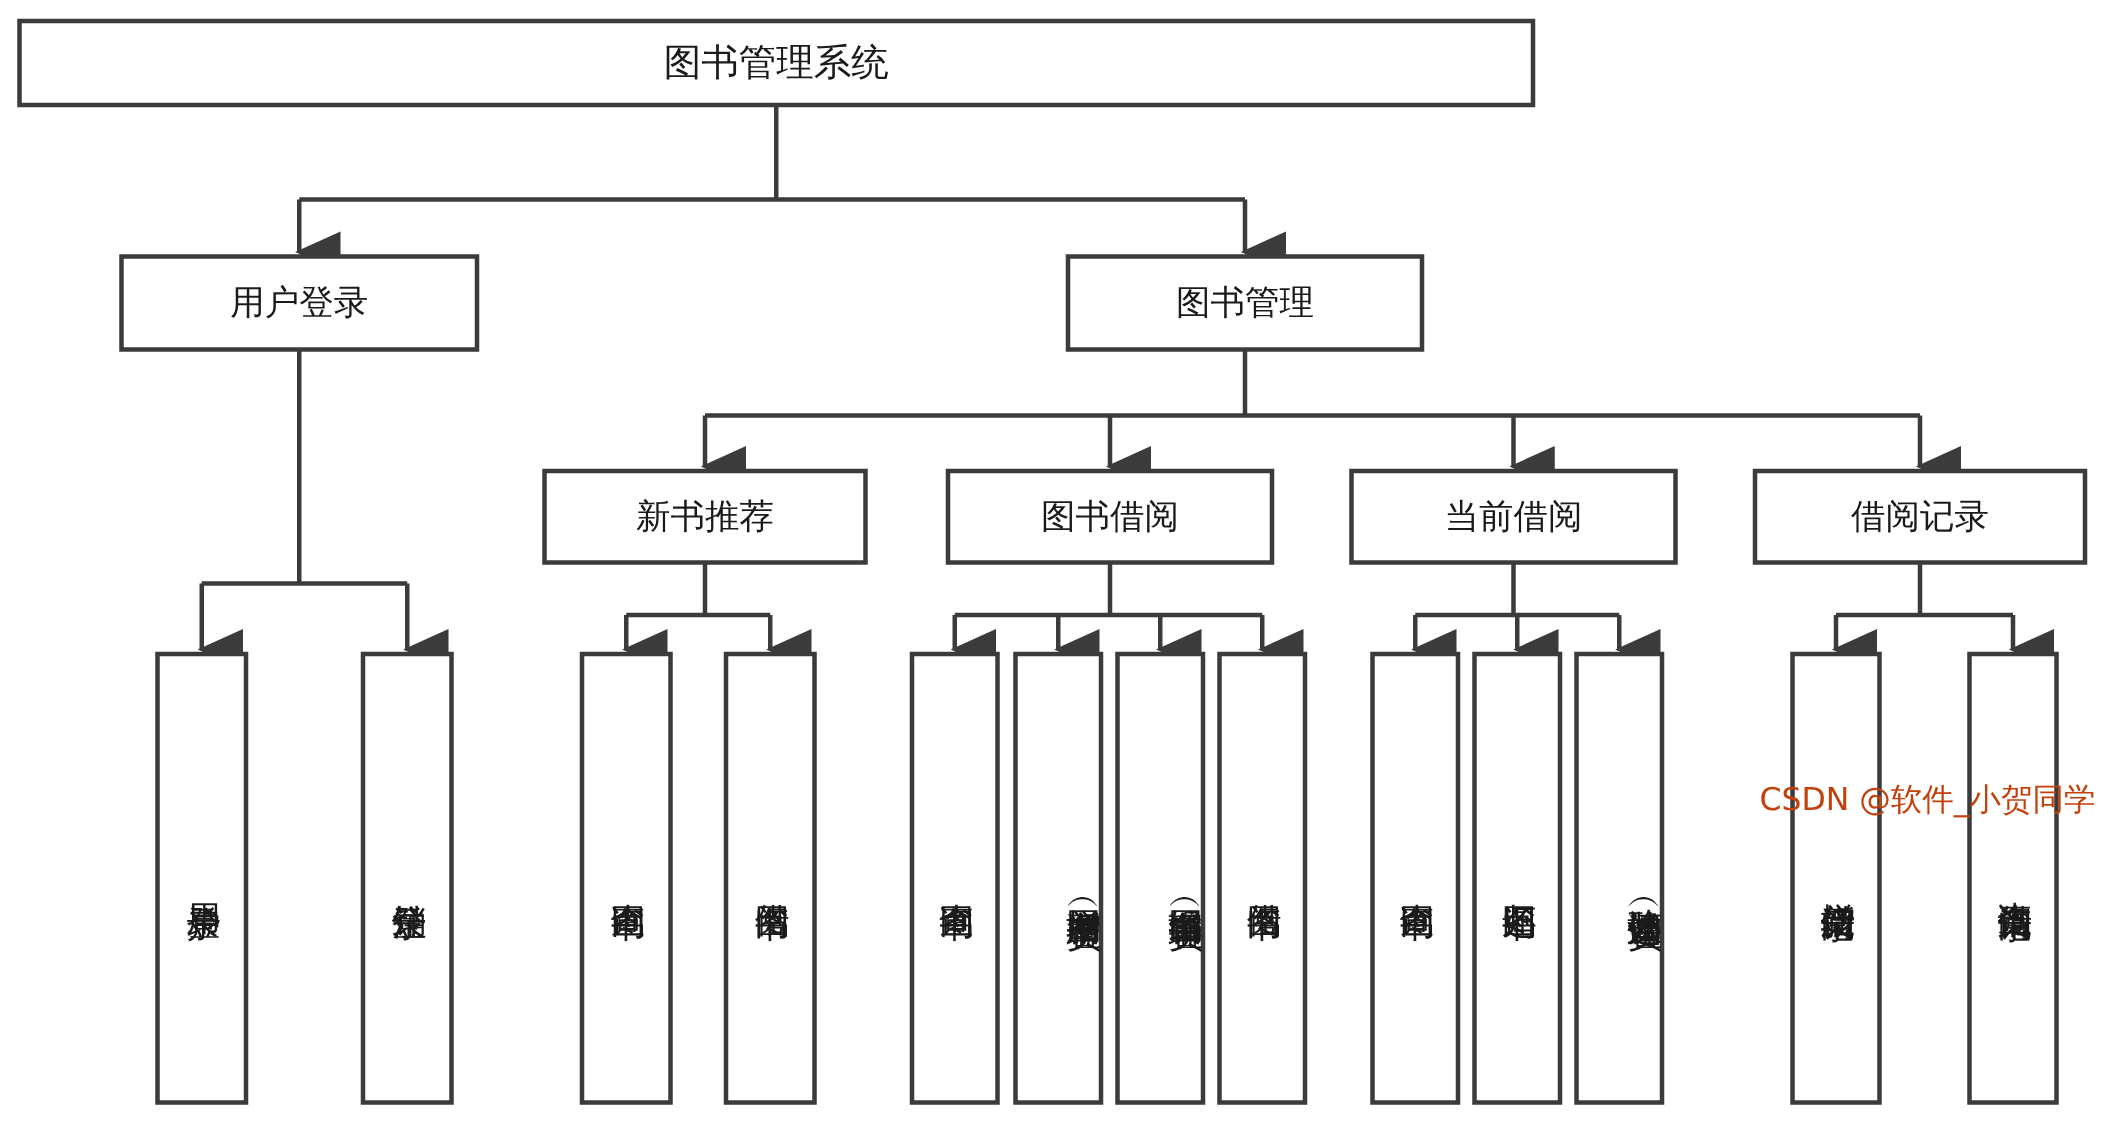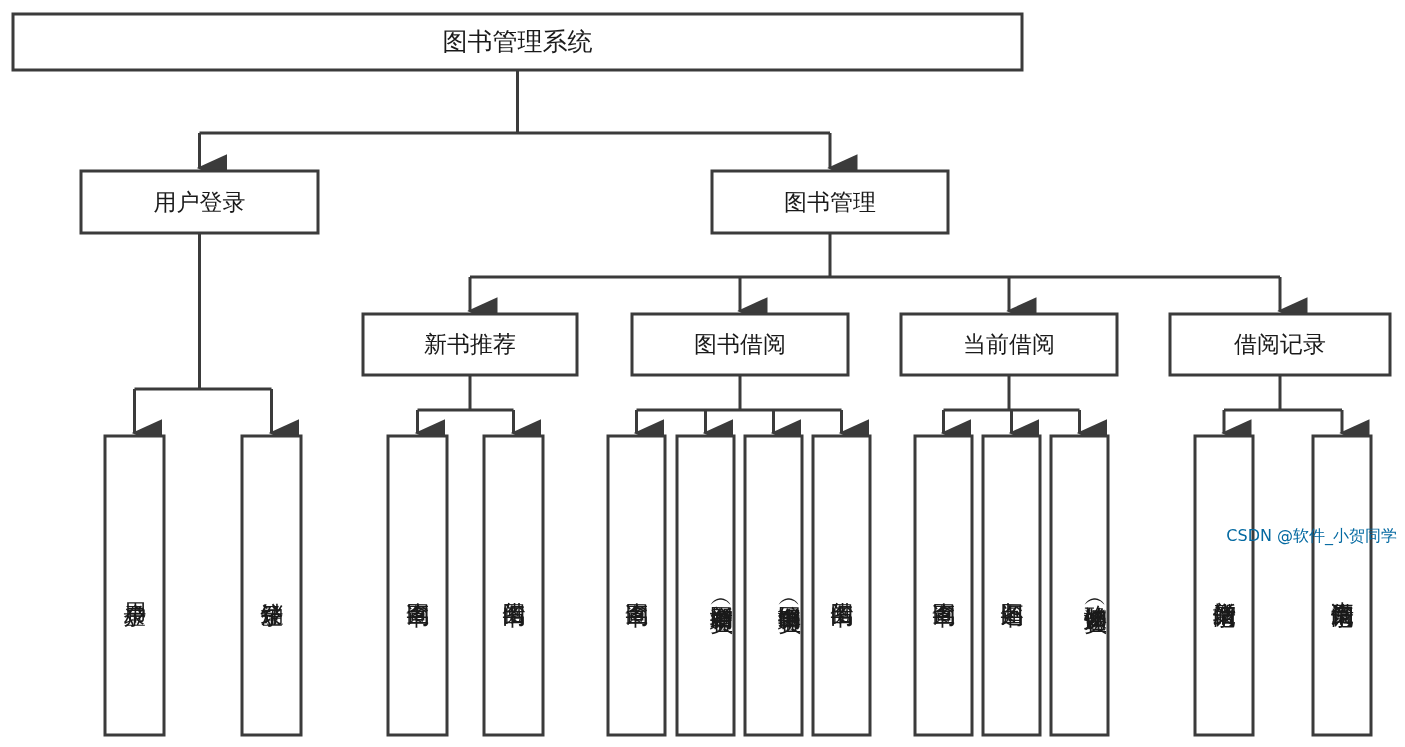--- a/index.html
+++ b/index.html
@@ -30,22 +30,22 @@
     letter-spacing:1px;
     color:#1a1a1a;
     white-space:nowrap;
     font-family:"DejaVu Sans","Liberation Sans",sans-serif;
     pointer-events:none;
   }
   .leaf-label-wrap.align-top{align-items:flex-start;}
   .watermark{
     position:absolute;
     right:8px;bottom:6px;
-    font-size:16px;
-    color:#0369a1;
+    font-size:21px;
+    color:#c2410c;
     font-family:"DejaVu Sans","Liberation Sans",sans-serif;
     white-space:nowrap;
   }
 </style>
 </head>
 <body>
 
 <div id="diagram-root">
 
   <svg id="tree" viewBox="0 0 1405 747">

